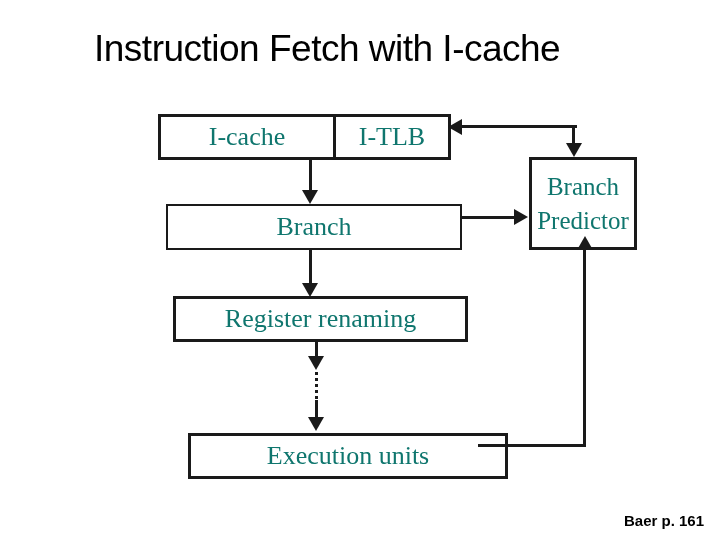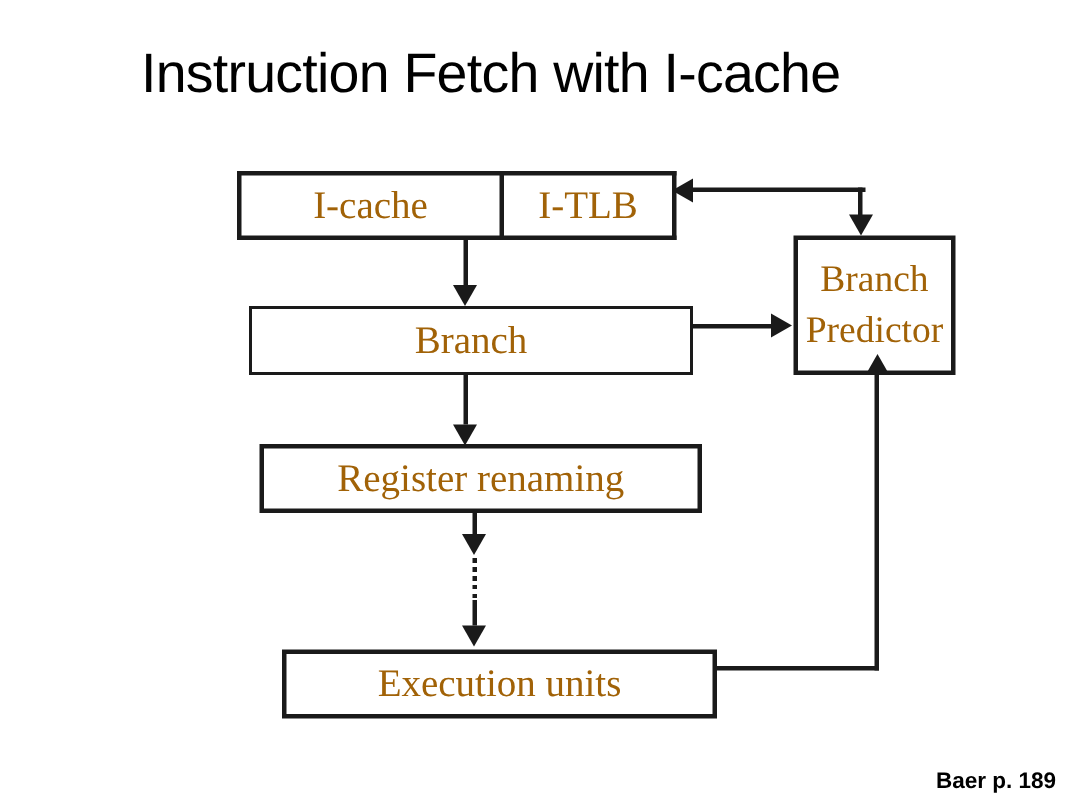--- a/index.html
+++ b/index.html
@@ -29,29 +29,29 @@
   .box {
     position: absolute;
     border: 3px solid #1a1a1a;
     background: #ffffff;
     box-sizing: border-box;
     display: flex;
     align-items: center;
     justify-content: center;
     font-family: "Liberation Serif", "DejaVu Serif", serif;
     font-size: 26px;
-    color: #a16207;
+    color: #0f766e;
     text-align: center;
   }
   .box-icache { left: 158px; top: 114px; width: 178px; height: 46px; }
   .box-itlb   { left: 336px; top: 114px; width: 115px; height: 46px; border-left: none; }
   .box-bp     { left: 529px; top: 157px; width: 108px; height: 93px; font-size: 25px; line-height: 34px; }
   .box-decoder{ left: 166px; top: 204px; width: 296px; height: 46px; border-width: 2px; }
   .box-rename { left: 173px; top: 296px; width: 295px; height: 46px; }
-  .box-exec   { left: 188px; top: 433px; width: 290px; height: 46px; }
+  .box-exec   { left: 188px; top: 433px; width: 320px; height: 46px; }
 
   .vline, .hline { position: absolute; background: #1a1a1a; }
   .vline { width: 3px; }
   .hline { height: 3px; }
 
   .arrow { position: absolute; width: 0; height: 0; }
   .arrow-down  { border-left: 8px solid transparent; border-right: 8px solid transparent; border-top: 14px solid #1a1a1a; }
   .arrow-up    { border-left: 8px solid transparent; border-right: 8px solid transparent; border-bottom: 14px solid #1a1a1a; }
   .arrow-left  { border-top: 8px solid transparent; border-bottom: 8px solid transparent; border-right: 14px solid #1a1a1a; }
   .arrow-right { border-top: 8px solid transparent; border-bottom: 8px solid transparent; border-left: 14px solid #1a1a1a; }
@@ -103,13 +103,13 @@
 
 <div class="arrow arrow-left" style="left:448px; top:119px;"></div>
 <div class="hline" style="left:461px; top:125px; width:116px;"></div>
 <div class="vline" style="left:572px; top:125px; height:19px;"></div>
 <div class="arrow arrow-down" style="left:566px; top:143px;"></div>
 
 <div class="hline" style="left:478px; top:444px; width:108px;"></div>
 <div class="vline" style="left:583px; top:249px; height:198px;"></div>
 <div class="arrow arrow-up" style="left:577px; top:236px;"></div>
 
-<div class="footer-ref">Baer p. 189</div>
+<div class="footer-ref">Baer p. 161</div>
 
 </body></html>

